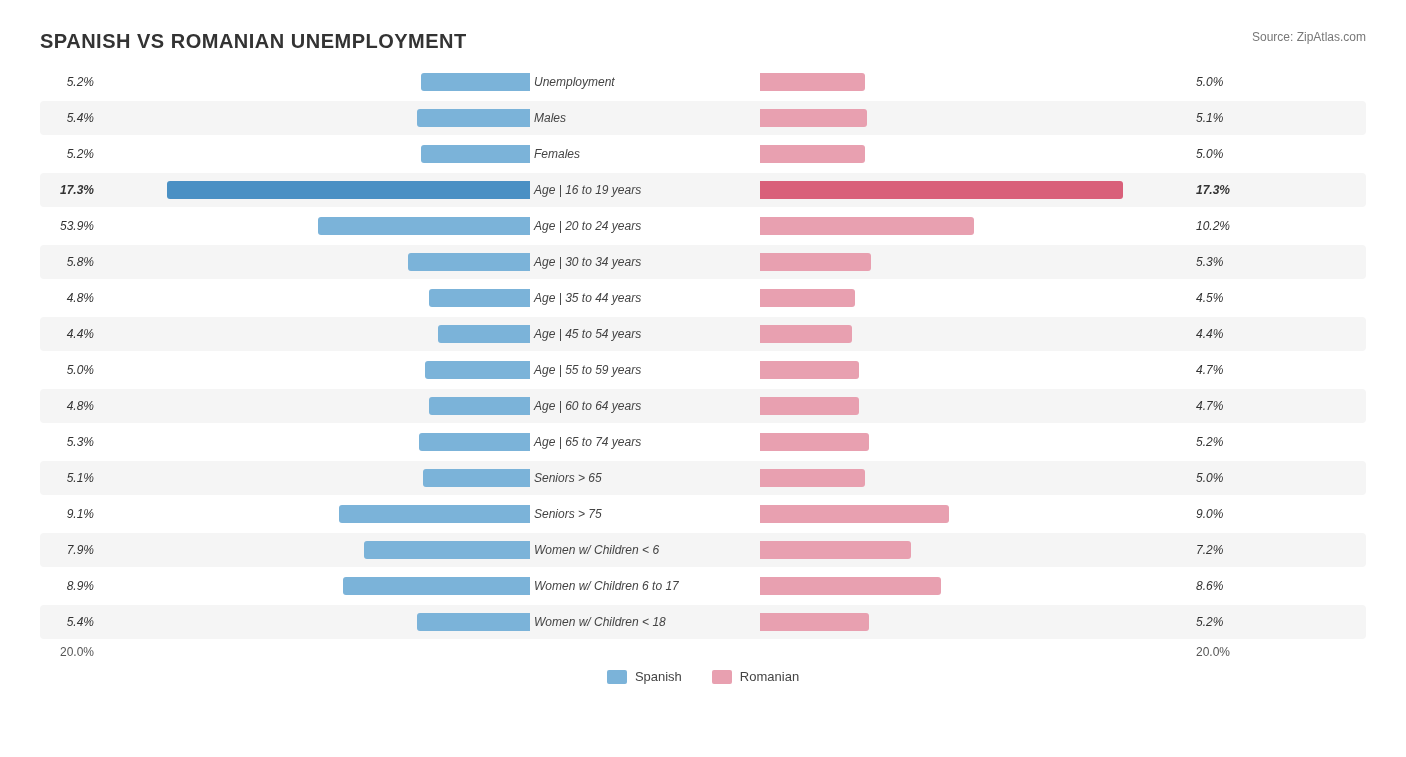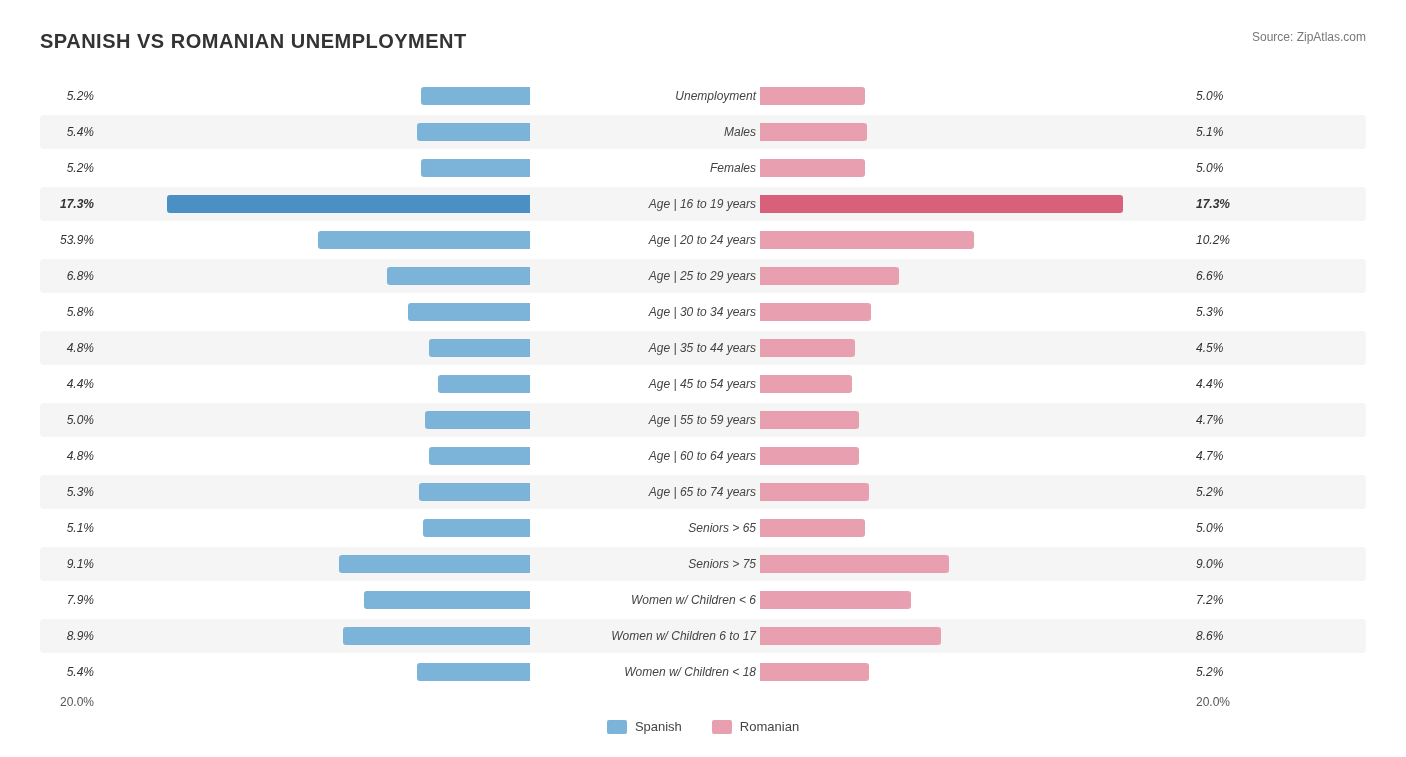--- a/index.html
+++ b/index.html
@@ -11,21 +11,21 @@
       padding: 20px 30px;
     }
     .chart-container {
       background: #fff;
       padding: 10px 10px 30px 10px;
     }
     .chart-header {
       display: flex;
       justify-content: space-between;
       align-items: flex-start;
-      margin-bottom: 26px;
+      margin-bottom: 12px;
     }
     .chart-title {
       font-size: 20px;
       font-weight: bold;
       color: #333;
       text-transform: uppercase;
       letter-spacing: 0.5px;
     }
     .chart-source {
       font-size: 12px;
@@ -67,21 +67,21 @@
       align-items: center;
       flex-shrink: 0;
     }
     .bar-left {
       height: 18px;
       background: #7bb3d9;
       border-radius: 3px 0 0 3px;
     }
     .label-center {
       width: 230px;
-      text-align: right;
+      text-align: left;
       font-size: 12px;
       color: #444;
       flex-shrink: 0;
       padding: 0 4px;
     }
     .bar-right-wrap {
       width: 430px;
       display: flex;
       justify-content: flex-start;
       align-items: center;
@@ -219,31 +219,20 @@
         <div class="bar-left-wrap">
           <div class="bar-left" style="width: 212.1px;"></div>
         </div>
         <div class="label-center">Age | 20 to 24 years</div>
         <div class="bar-right-wrap">
           <div class="bar-right" style="width: 214.2px;"></div>
         </div>
         <div class="val-right">10.2%</div>
       </div>
       <div class="row">
-        <div class="val-left">6.8%</div>
-        <div class="bar-left-wrap">
-          <div class="bar-left" style="width: 142.8px;"></div>
-        </div>
-        <div class="label-center">Age | 25 to 29 years</div>
-        <div class="bar-right-wrap">
-          <div class="bar-right" style="width: 138.6px;"></div>
-        </div>
-        <div class="val-right">6.6%</div>
-      </div>
-      <div class="row">
         <div class="val-left">5.8%</div>
         <div class="bar-left-wrap">
           <div class="bar-left" style="width: 121.8px;"></div>
         </div>
         <div class="label-center">Age | 30 to 34 years</div>
         <div class="bar-right-wrap">
           <div class="bar-right" style="width: 111.3px;"></div>
         </div>
         <div class="val-right">5.3%</div>
       </div>

